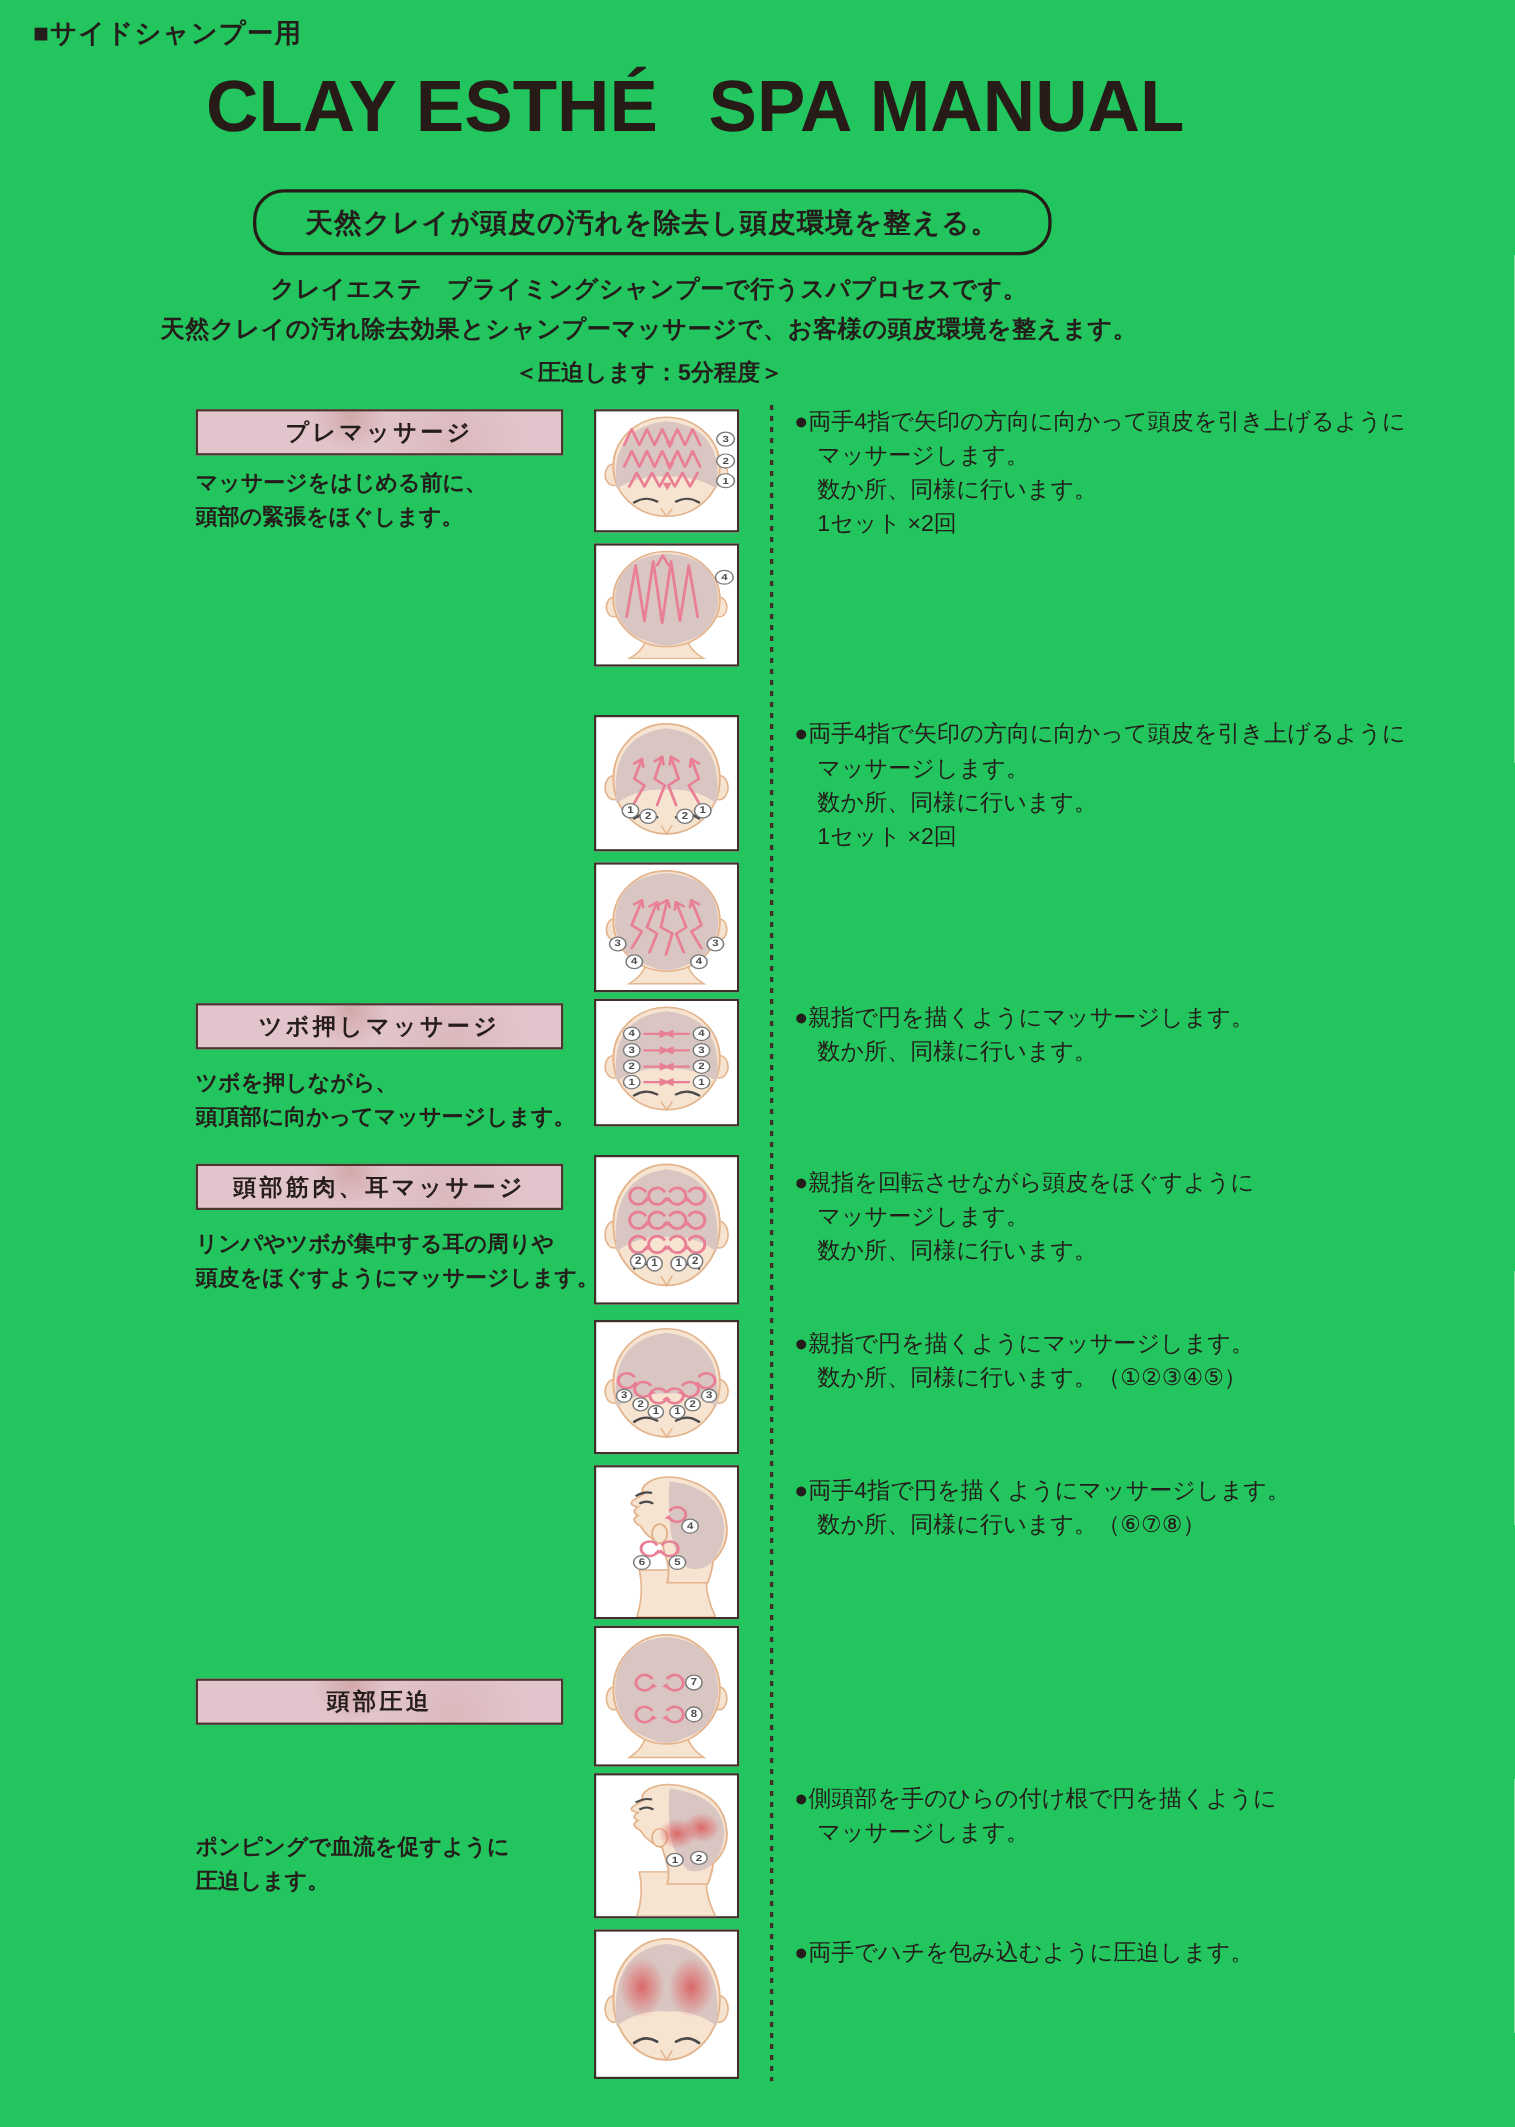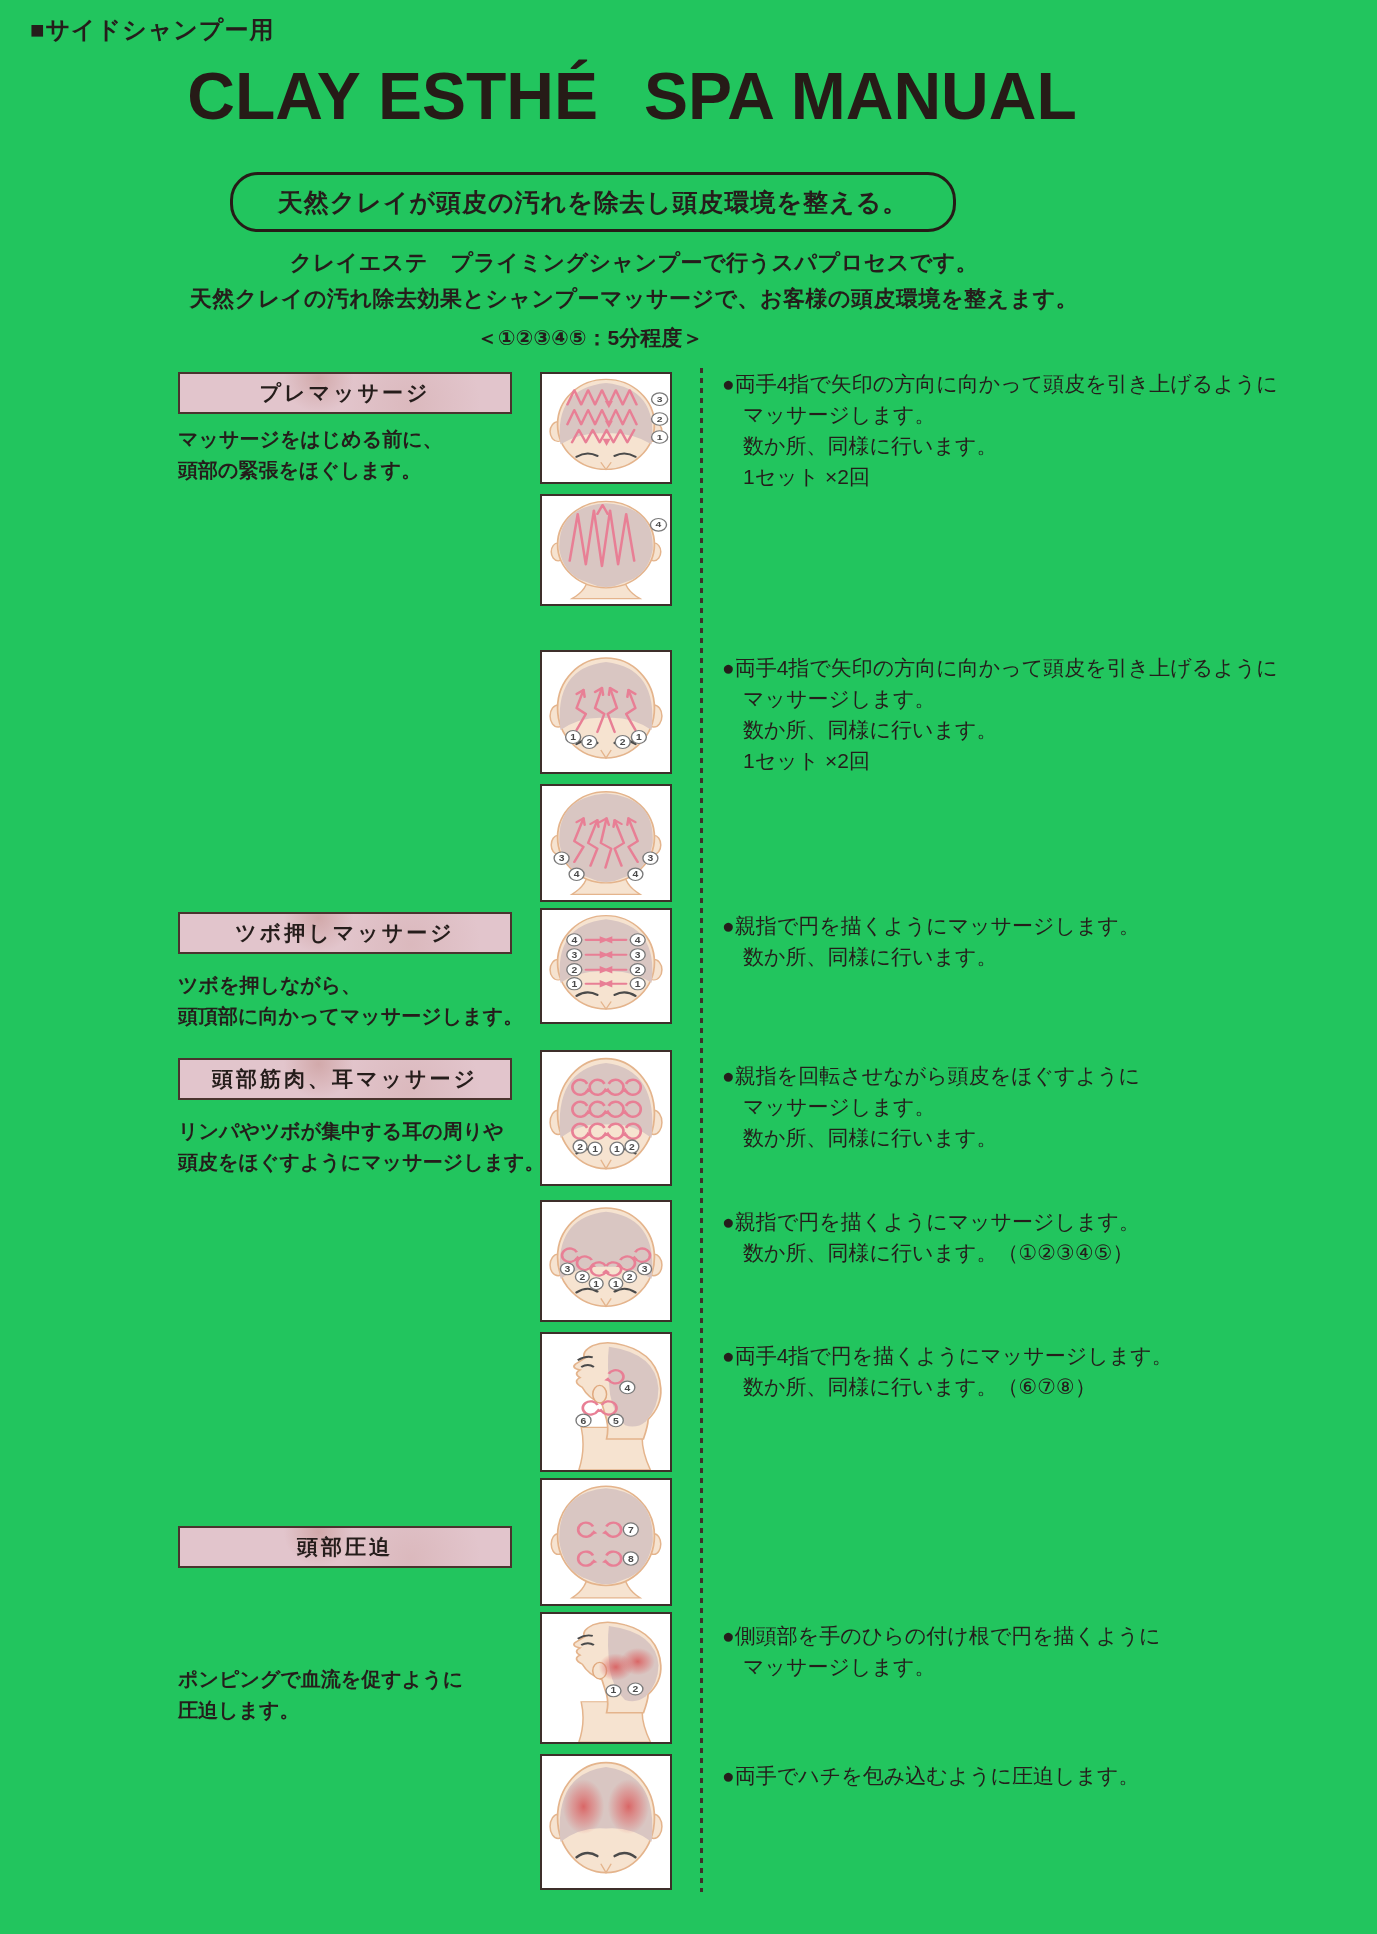--- a/index.html
+++ b/index.html
@@ -9,21 +9,21 @@
 
   .tag{left:30px;top:14px;font-size:24px;font-weight:bold;letter-spacing:1px;}
 
   .title-row{left:0;top:58px;width:1180px;text-align:center;font-size:66px;font-weight:bold;
              letter-spacing:0px;white-space:nowrap;color:#261b17;margin-left:42px;}
   .title-left{margin-right:46px;position:relative;}
 
   .banner{left:230px;top:172px;width:720px;height:54px;border:3px solid #261b17;border-radius:28px;
           display:flex;align-items:center;justify-content:center;font-size:25px;font-weight:bold;letter-spacing:1px;}
 
-  .intro{left:0;width:1180px;text-align:center;font-size:22px;font-weight:bold;letter-spacing:0.5px;margin-left:44px;}
+  .intro{left:0;width:1180px;text-align:center;font-size:22px;font-weight:bold;letter-spacing:0.5px;}
   .intro1{top:248px;} .intro2{top:284px;}
   .duration{left:0;top:324px;width:1180px;text-align:center;font-size:21px;font-weight:bold;}
 
   .sec-header{left:178px;width:330px;height:38px;border:2px solid #4a342e;
               background:
                 radial-gradient(circle at 42% 10%, rgba(167,96,82,.28), rgba(167,96,82,0) 18%),
                 radial-gradient(circle at 70% 80%, rgba(167,96,82,.12), rgba(167,96,82,0) 30%),
                 #e2c5cc;
               display:flex;align-items:center;justify-content:center;
               font-size:21px;font-weight:bold;letter-spacing:3px;}
@@ -90,21 +90,21 @@
   <div class="abs tag">■サイドシャンプー用</div>
 
   <div class="abs title-row">
     <span class="title-left">CLAY ESTHÉ</span><span>SPA MANUAL</span>
   </div>
 
   <div class="abs banner">天然クレイが頭皮の汚れを除去し頭皮環境を整える。</div>
 
   <div class="abs intro intro1">クレイエステ　プライミングシャンプーで行うスパプロセスです。</div>
   <div class="abs intro intro2">天然クレイの汚れ除去効果とシャンプーマッサージで、お客様の頭皮環境を整えます。</div>
-  <div class="abs duration">＜①②③④⑤：5分程度＞</div>
+  <div class="abs duration">＜圧迫します：5分程度＞</div>
 
   <div class="abs dotline"></div>
 
   <div class="abs sec-header" style="top:372px">プレマッサージ</div>
   <div class="abs desc" style="top:424px">
     <div>マッサージをはじめる前に、</div>
     <div>頭部の緊張をほぐします。</div>
   </div>
 
   <div class="abs imgbox" style="top:372px;height:112px">

